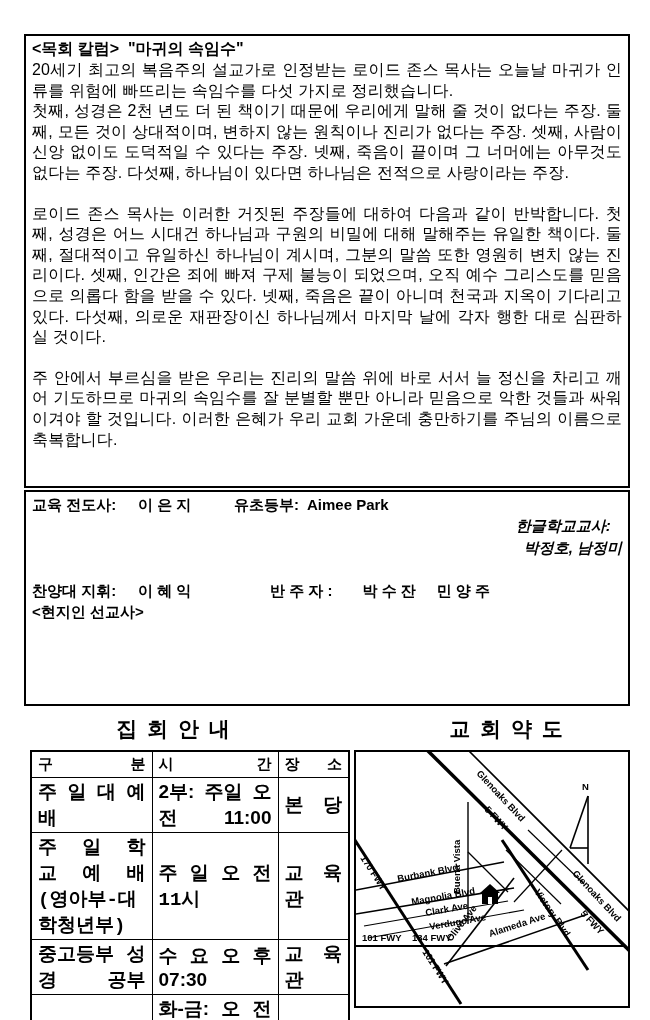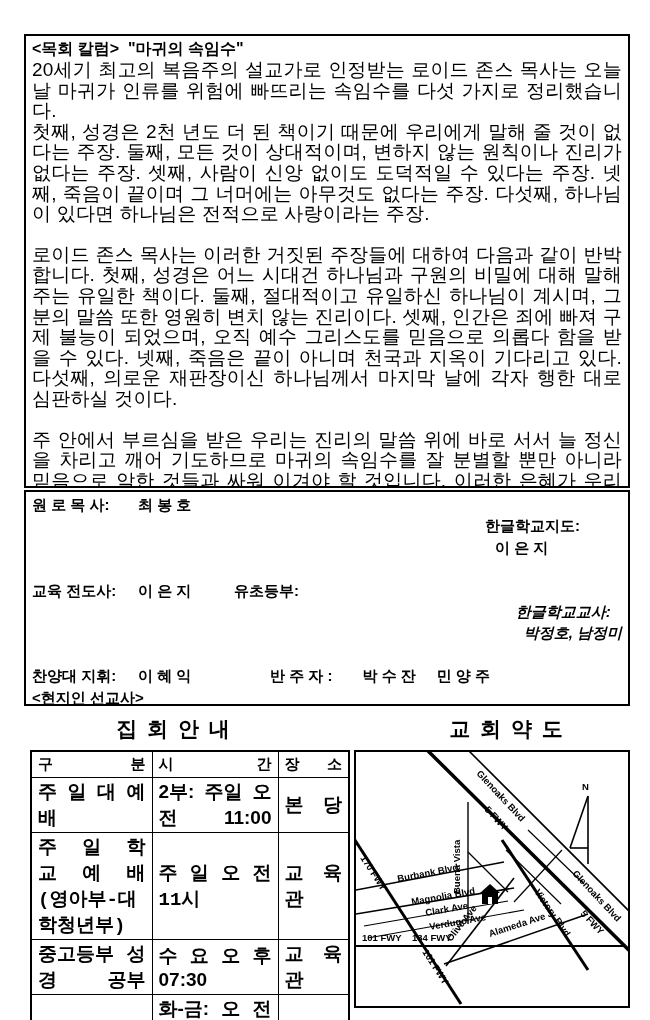--- a/index.html
+++ b/index.html
@@ -4,21 +4,21 @@
 <style>
   * { box-sizing: border-box; margin: 0; padding: 0; }
   html,body { width:650px; background:#fff; color:#000;
     font-family:"Liberation Sans","DejaVu Sans",sans-serif; }
   .page { position:relative; width:650px; height:1020px; background:#fff; overflow:hidden; }
 
   
   .box { border:2px solid #000; margin-left:24px; width:606px; background:#fff; }
   .column-box { margin-top:34px; height:454px; padding:2px 6px 0 6px; overflow:hidden; }
   .column-box h1 { font-size:16px; font-weight:bold; line-height:22px; white-space:pre-wrap; }
-  .column-box p { font-size:19px; line-height:20.6px; text-align:justify; letter-spacing:.2px; }
+  .column-box p { font-size:16px; line-height:20.6px; text-align:justify; letter-spacing:.2px; }
   .column-box p.gap { margin-top:20px; }
 
   
   .staff-box { margin-top:2px; height:216px; padding:2px 6px 0 6px; font-weight:bold;
     font-size:15px; line-height:21.4px; overflow:hidden; }
   .s-line { display:flex; white-space:pre; }
   .s-label { display:inline-block; min-width:106px; }
   .s-val { display:inline-block; min-width:96px; }
   .right1 { margin-left:auto; margin-right:42px; }
   .right2 { margin-left:auto;font-style:italic; }
@@ -57,31 +57,24 @@
   <section class="box column-box">
     <h1>&lt;목회 칼럼&gt;  "마귀의 속임수"</h1>
     <p>20세기 최고의 복음주의 설교가로 인정받는 로이드 존스 목사는 오늘날 마귀가 인류를 위험에 빠뜨리는 속임수를 다섯 가지로 정리했습니다.</p>
     <p>첫째, 성경은 2천 년도 더 된 책이기 때문에 우리에게 말해 줄 것이 없다는 주장. 둘째, 모든 것이 상대적이며, 변하지 않는 원칙이나 진리가 없다는 주장. 셋째, 사람이 신앙 없이도 도덕적일 수 있다는 주장. 넷째, 죽음이 끝이며 그 너머에는 아무것도 없다는 주장. 다섯째, 하나님이 있다면 하나님은 전적으로 사랑이라는 주장.</p>
     <p class="gap">로이드 존스 목사는 이러한 거짓된 주장들에 대하여 다음과 같이 반박합니다. 첫째, 성경은 어느 시대건 하나님과 구원의 비밀에 대해 말해주는 유일한 책이다. 둘째, 절대적이고 유일하신 하나님이 계시며, 그분의 말씀 또한 영원히 변치 않는 진리이다. 셋째, 인간은 죄에 빠져 구제 불능이 되었으며, 오직 예수 그리스도를 믿음으로 의롭다 함을 받을 수 있다. 넷째, 죽음은 끝이 아니며 천국과 지옥이 기다리고 있다. 다섯째, 의로운 재판장이신 하나님께서 마지막 날에 각자 행한 대로 심판하실 것이다.</p>
     <p class="gap">주 안에서 부르심을 받은 우리는 진리의 말씀 위에 바로 서서 늘 정신을 차리고 깨어 기도하므로 마귀의 속임수를 잘 분별할 뿐만 아니라 믿음으로 악한 것들과 싸워 이겨야 할 것입니다. 이러한 은혜가 우리 교회 가운데 충만하기를 주님의 이름으로 축복합니다.</p>
   </section>
 
   <section class="box staff-box">
     <div class="s-line">
-      <span class="s-label">원 로 목 사:</span>
-      <span class="s-val">최 봉 호</span>
-      <span class="right1">
-        <span>한글학교지도:</span>
-        <span class="ml10">이 은 지</span>
-      </span>
-    </div>
-    <div class="s-line">
       <span class="s-label">교육 전도사:</span>
       <span class="s-val">이 은 지</span>
       <span>유초등부:</span>
+      <span class="ml8">Aimee Park</span>
       <span class="right2">
         <span>한글학교교사:</span>
         <span class="ml8">박정호, 남정미</span>
       </span>
     </div>
     <div class="s-line">
       <span class="s-label">찬양대 지휘:</span>
       <span class="s-val">이 혜 익</span>
       <span class="ml36">반 주 자 :</span>
       <span class="ml30">박 수 잔     민 양 주</span>

